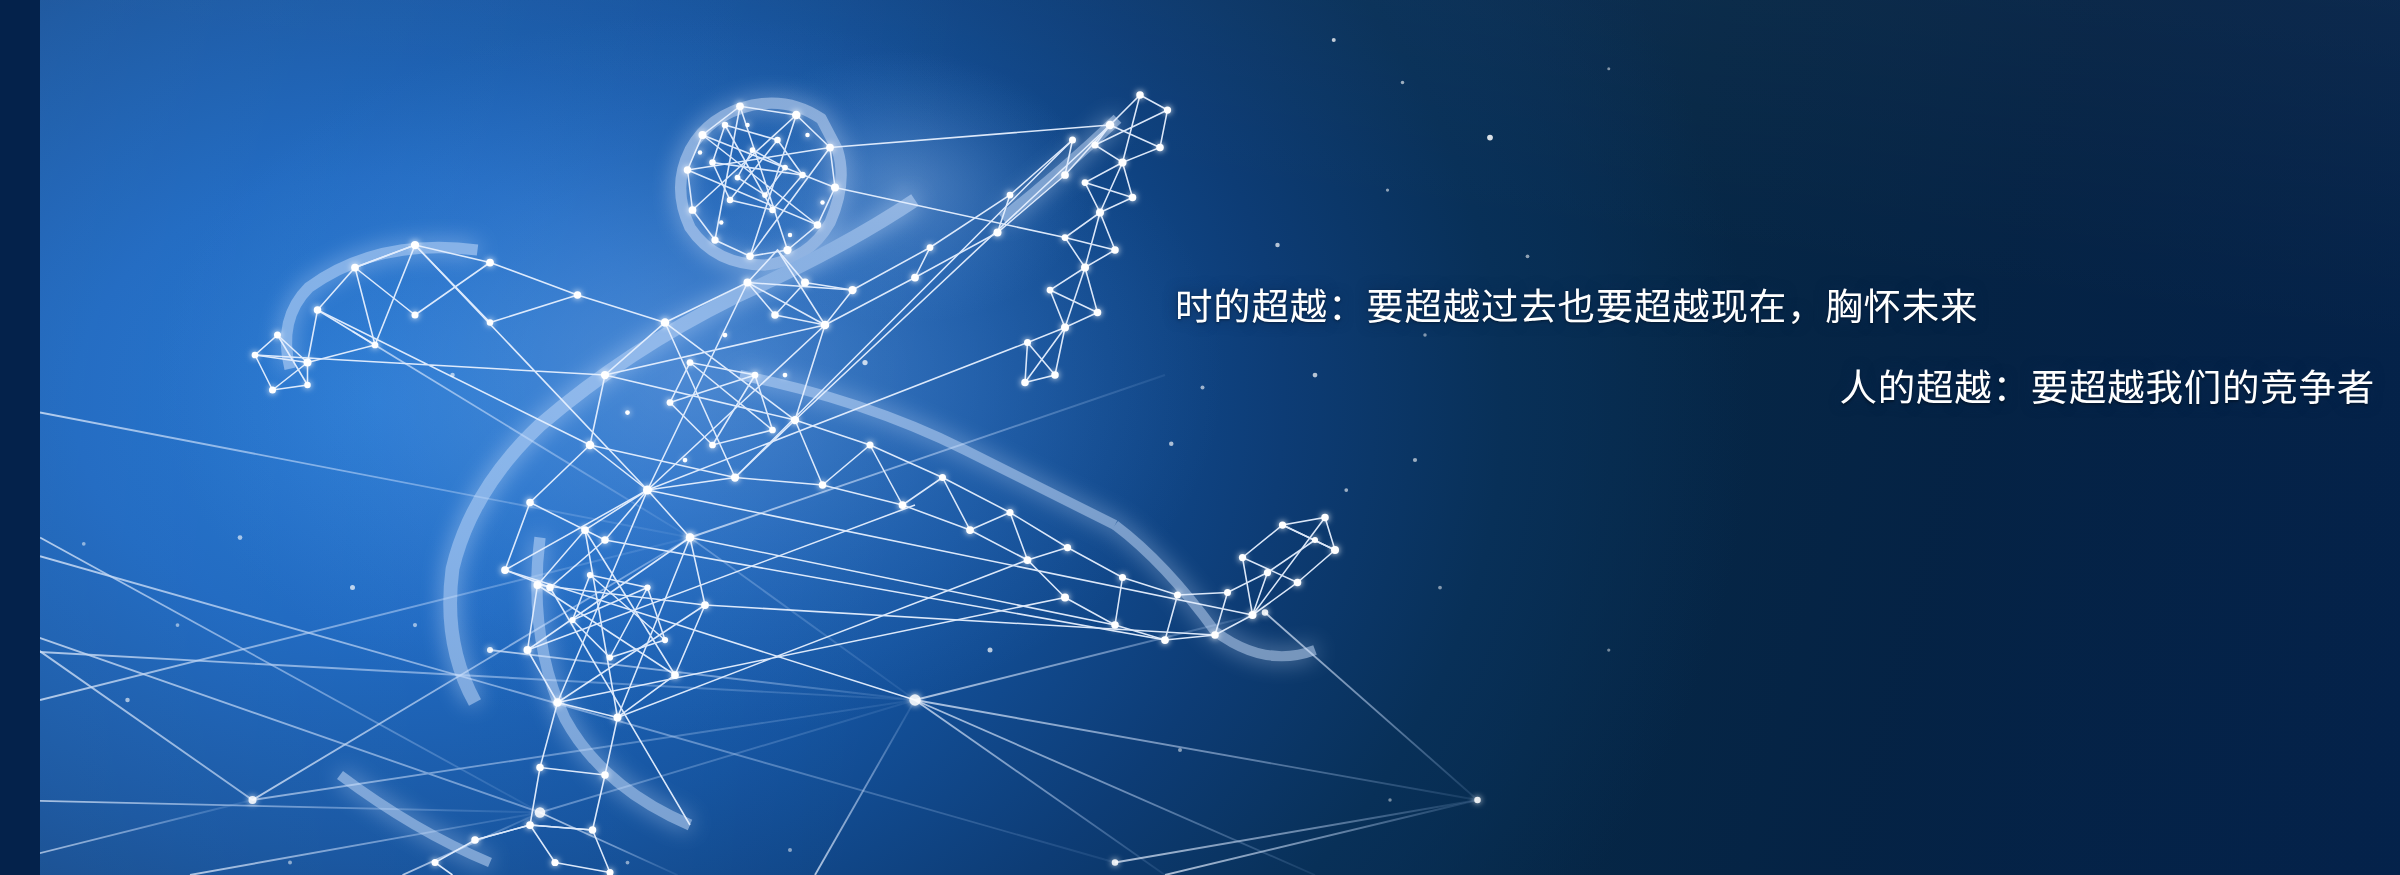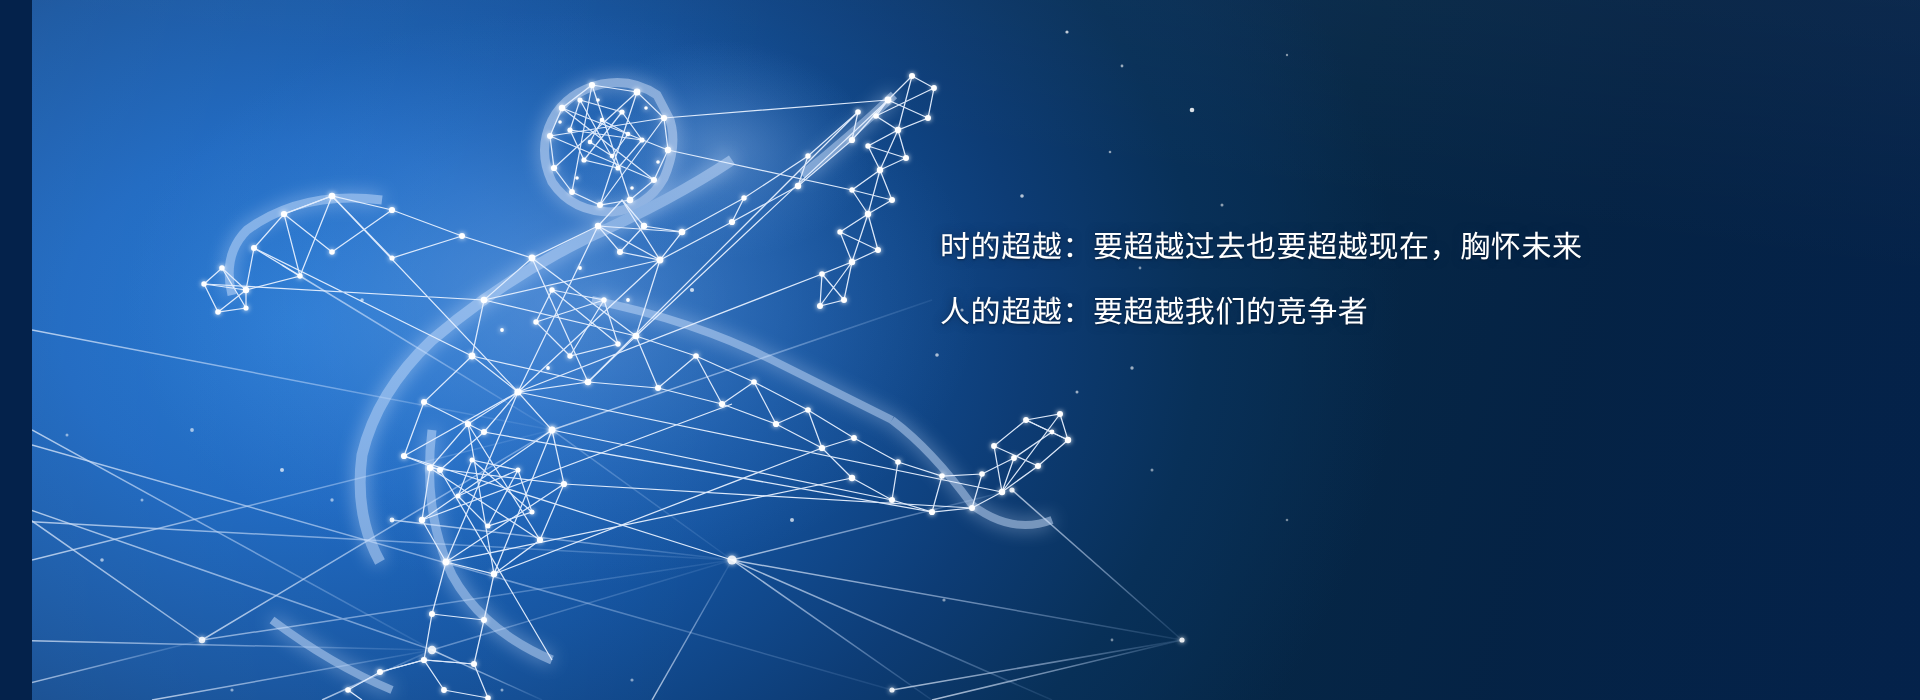--- a/index.html
+++ b/index.html
@@ -42,21 +42,21 @@
   .copy-line {
     color:#ffffff;
     font-size:30px;
     line-height:30px;
     font-weight:400;
     letter-spacing:0.6px;
     white-space:nowrap;
     text-shadow:0 0 10px rgba(10,40,80,0.85), 0 1px 2px rgba(0,0,0,0.45);
     margin-bottom:35px;
   }
-  .copy-line:last-child { margin-bottom:0; }
+  .copy-line:last-child { margin-bottom:0;text-align:right; }
 </style>
 </head>
 <body>
 
 <div class="banner">
 
   <div class="streaks"></div>
 
   <div class="art">
   <svg viewBox="0 0 1920 700" xmlns="http://www.w3.org/2000/svg" aria-hidden="true">

